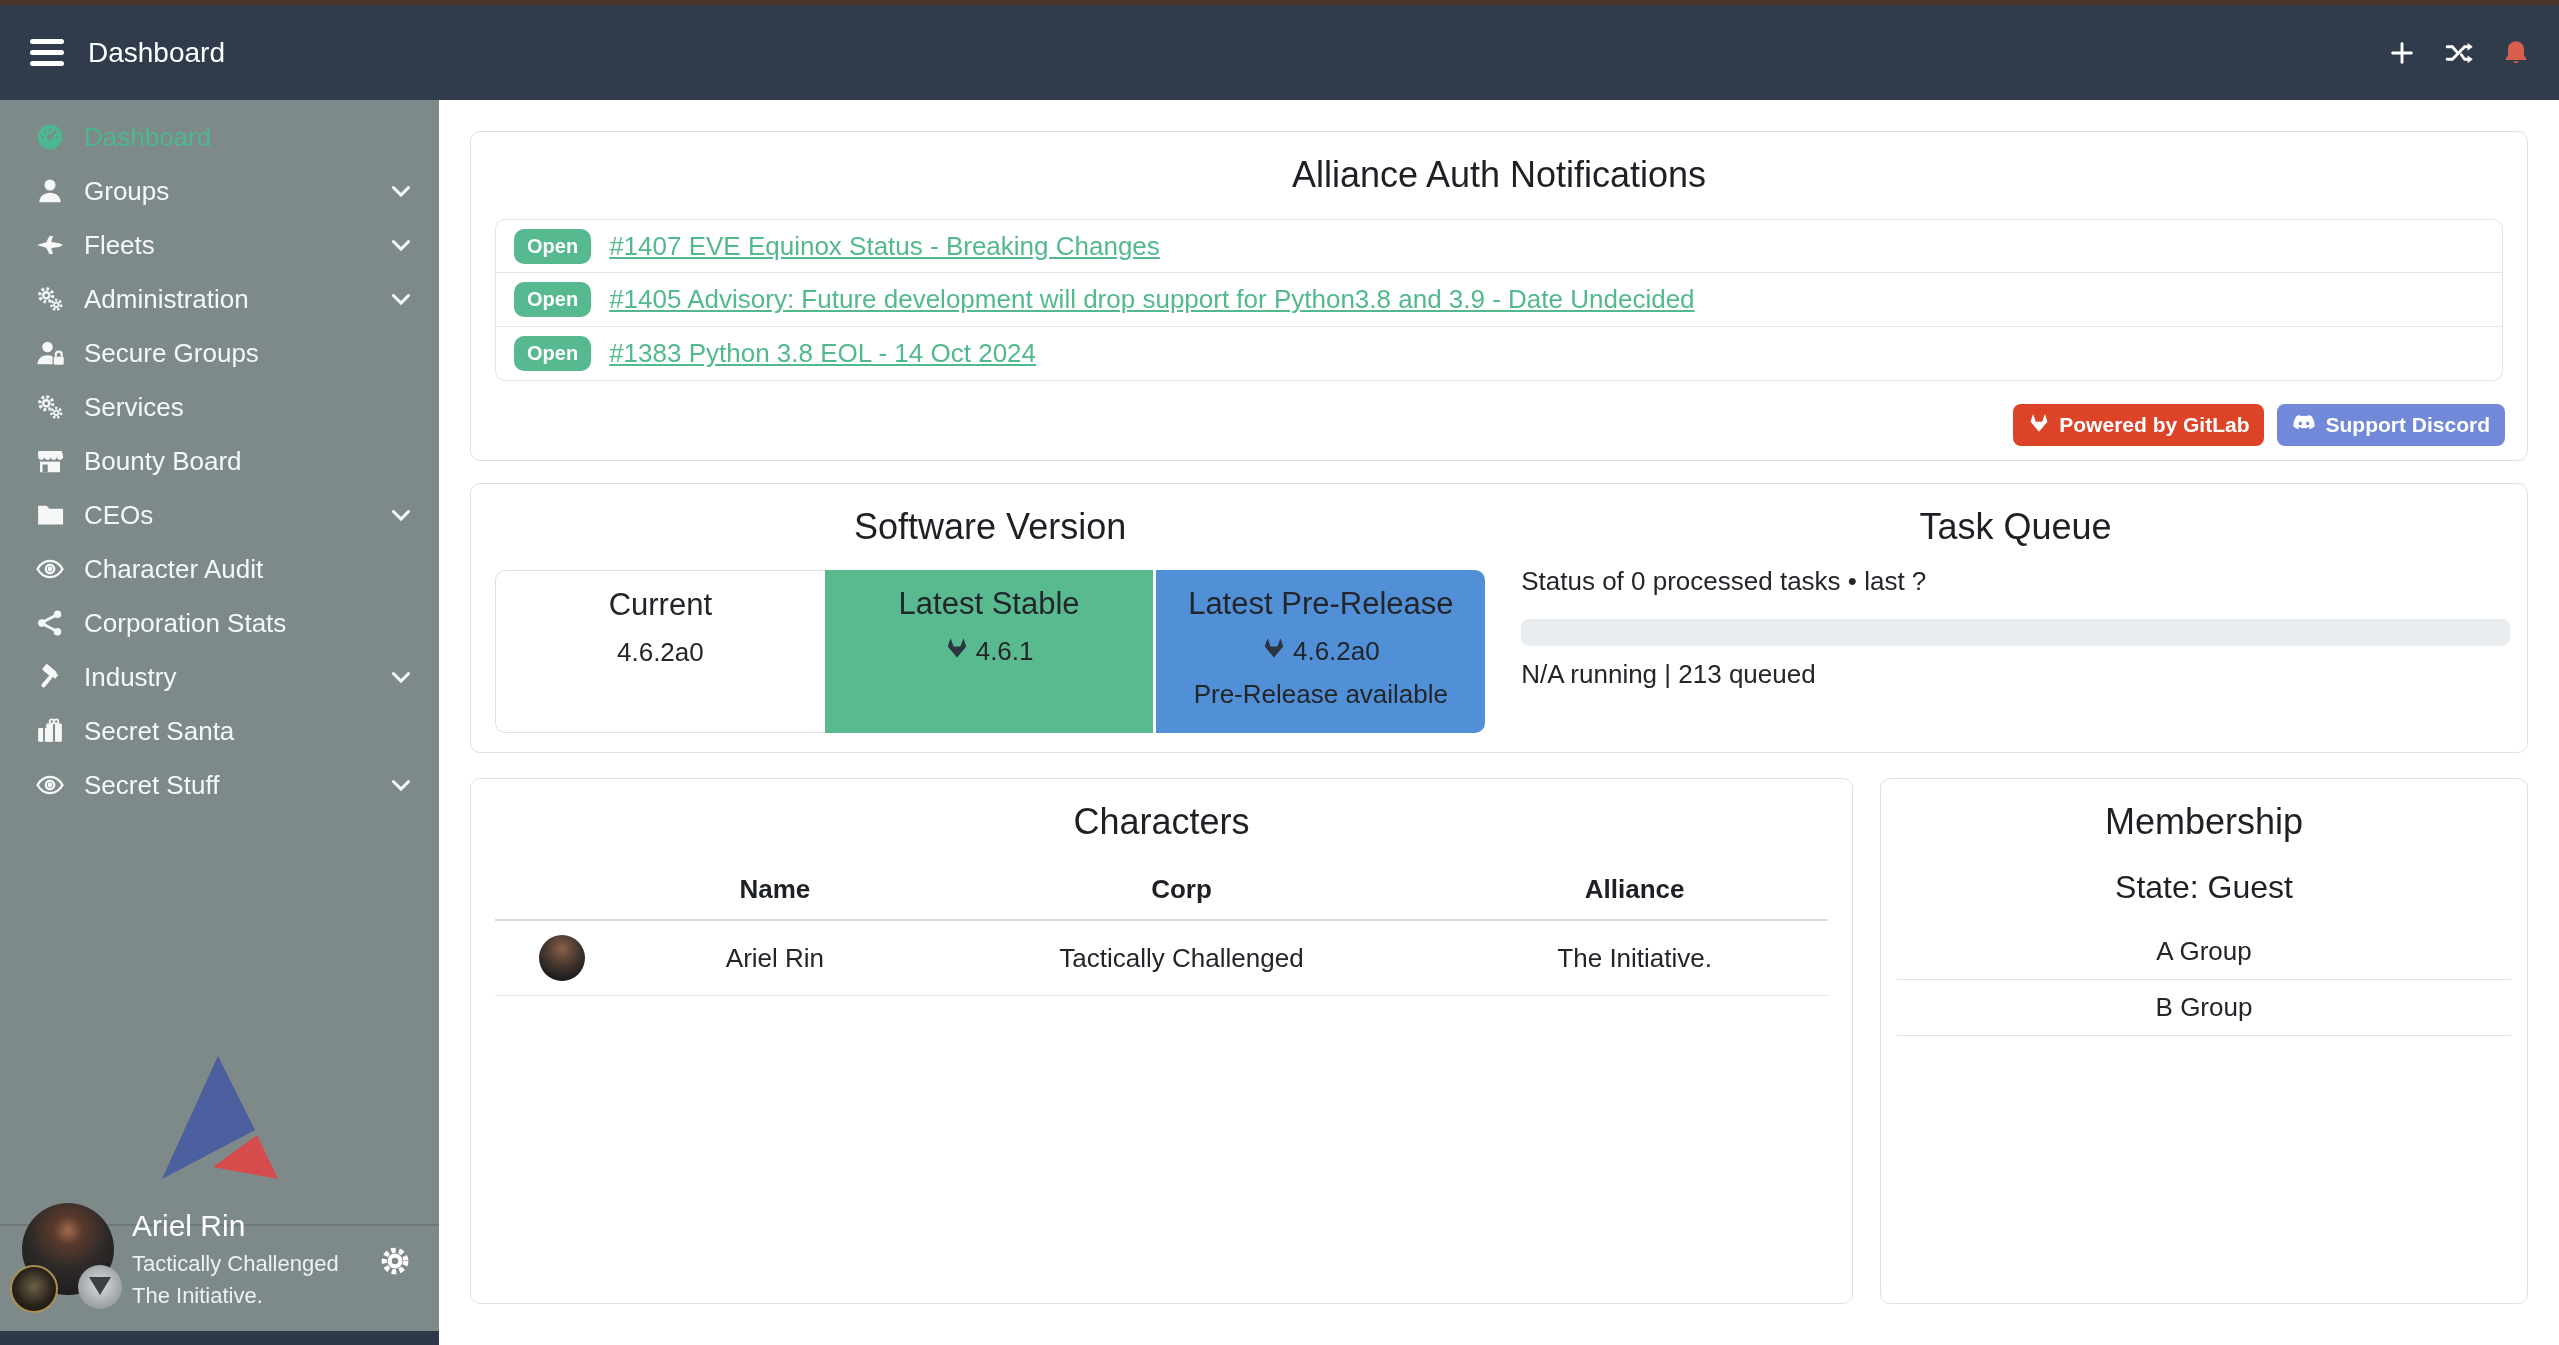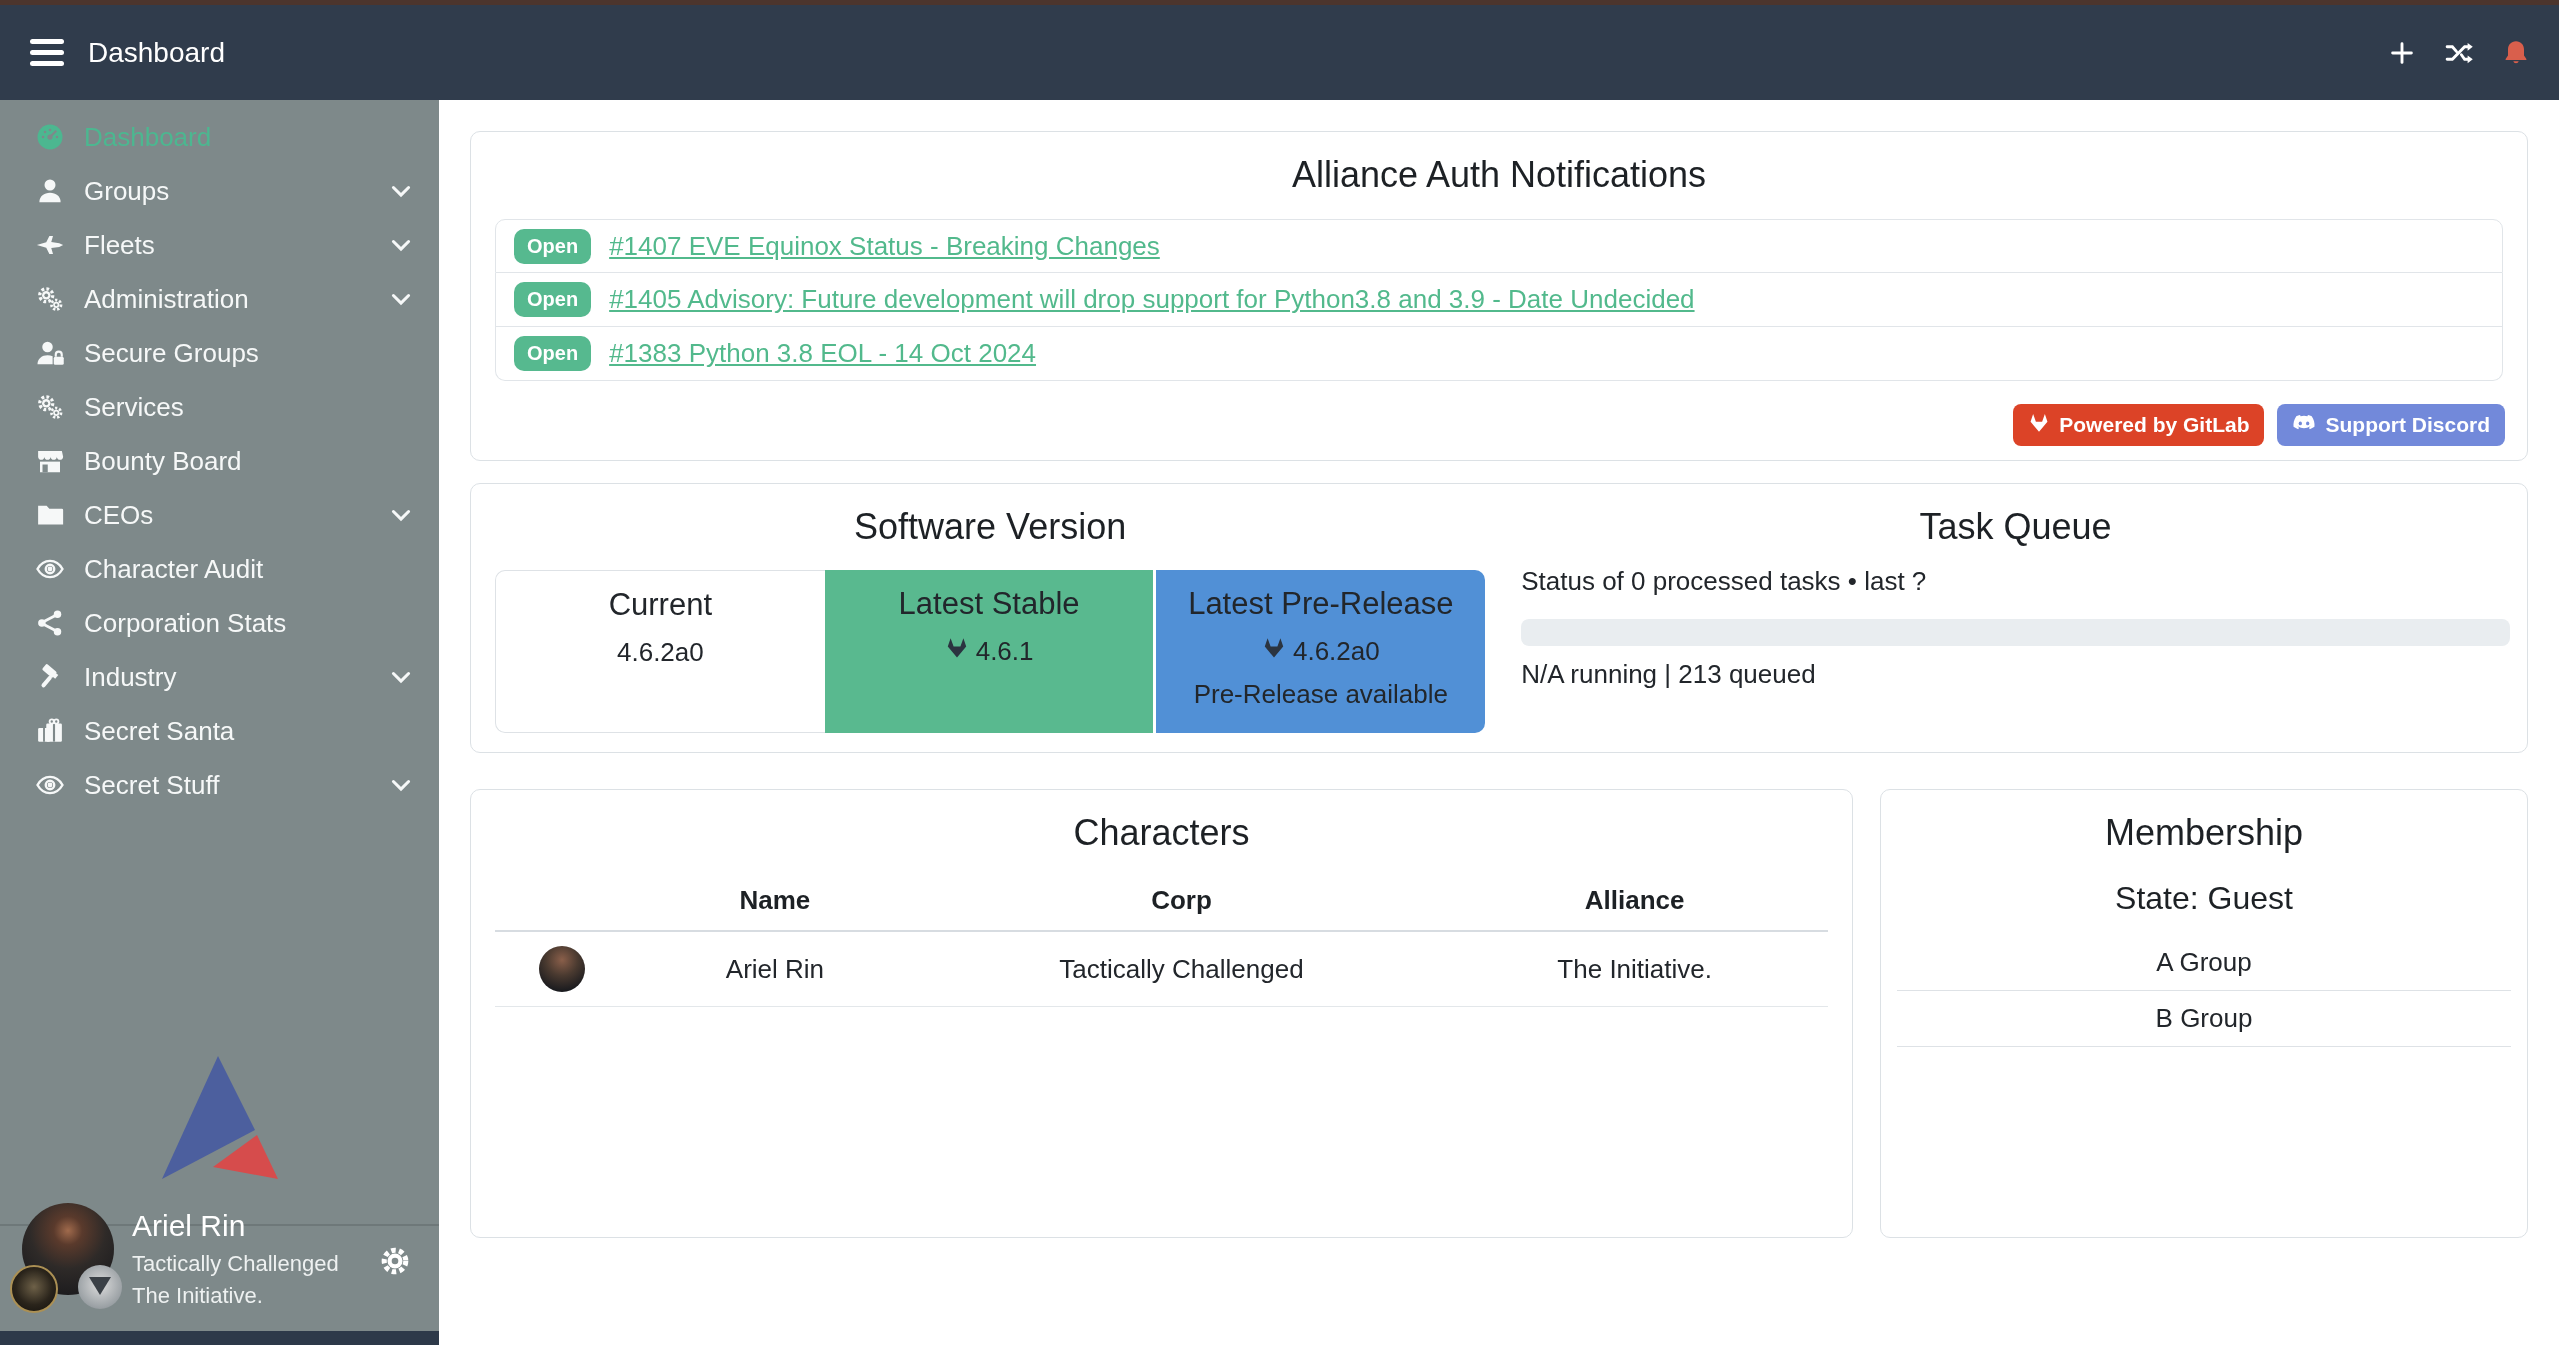--- a/index.html
+++ b/index.html
@@ -62,36 +62,36 @@
   .notif-row:last-child { border-radius:0 0 10px 10px; }
   .open-badge { background:#56b98f; color:#fff; font-size:20px; font-weight:bold;
                 padding:6px 13px; border-radius:10px; margin-right:18px; }
   .notif-link { color:#52b98c; font-size:26px; text-decoration:underline; cursor:pointer; }
   .panel1-footer { position:absolute; right:22px; bottom:14px; display:flex; gap:13px; }
   .badge-btn { display:flex; align-items:center; gap:9px; color:#fff; font-size:21px; font-weight:bold;
                padding:0 15px; height:42px; border-radius:8px; cursor:pointer; }
   .badge-gitlab { background:#dc4327; }
   .badge-discord { background:#7289da; }
 
-  .panel-vq { height:270px; margin-bottom:36px; display:flex; }
+  .panel-vq { height:270px; margin-bottom:25px; display:flex; }
   .p2-left { width:50.4%; padding:0 22px 0 24px; }
   .p2-right { width:49.6%; padding:0 17px 0 14px; }
   .version-boxes { margin-top:22px; display:flex; height:163px; }
   .vbox { flex:1; text-align:center; padding-top:16px; color:#22262b; }
   .vbox h3 { font-size:31px; font-weight:400; margin-bottom:14px; }
   .vline { font-size:26px; display:flex; justify-content:center; align-items:flex-start; gap:7px; }
   .vnote { font-size:26px; margin-top:12px; }
   .vbox-current { border:1px solid #dee2e6; border-right:none; border-radius:10px 0 0 10px; background:#fff; }
   .vbox-stable  { background:#59b98f; margin-right:3px; }
   .vbox-pre     { background:#5190d6; border-radius:0 10px 10px 0; }
   .tq-status { font-size:26px; color:#22262b; margin-top:18px; }
   .tq-bar { height:27px; border-radius:8px; background:#e9edf0; margin-top:22px; }
   .tq-queue { font-size:26px; color:#22262b; margin-top:13px; }
 
-  .row3 { display:flex; gap:27px; height:449px; }
+  .row3 { display:flex; gap:27px; height:526px; }
   .panel-chars { width:1383px; }
   .char-buttons { display:flex; gap:10px; margin:30px 24px 0; }
   .btn-dark { flex:1; height:49px; background:#2e3a49; color:#fff; font-size:26px;
               border:none; border-radius:8px; display:flex; align-items:center; justify-content:center; cursor:pointer; }
   .char-table { margin:16px 24px 0; }
   .tr { display:flex; align-items:center; }
   .tr > div { text-align:center; }
   .th-row { height:62px; font-weight:bold; font-size:26px; color:#1d2125; border-bottom:2px solid #d7dce1; }
   .td-row { height:75px; font-size:26px; color:#22262b; border-bottom:1px solid #e3e7ea; }
   .col-avatar { width:10%; } .col-name { width:22%; } .col-corp { width:39%; } .col-alliance { width:29%; }

